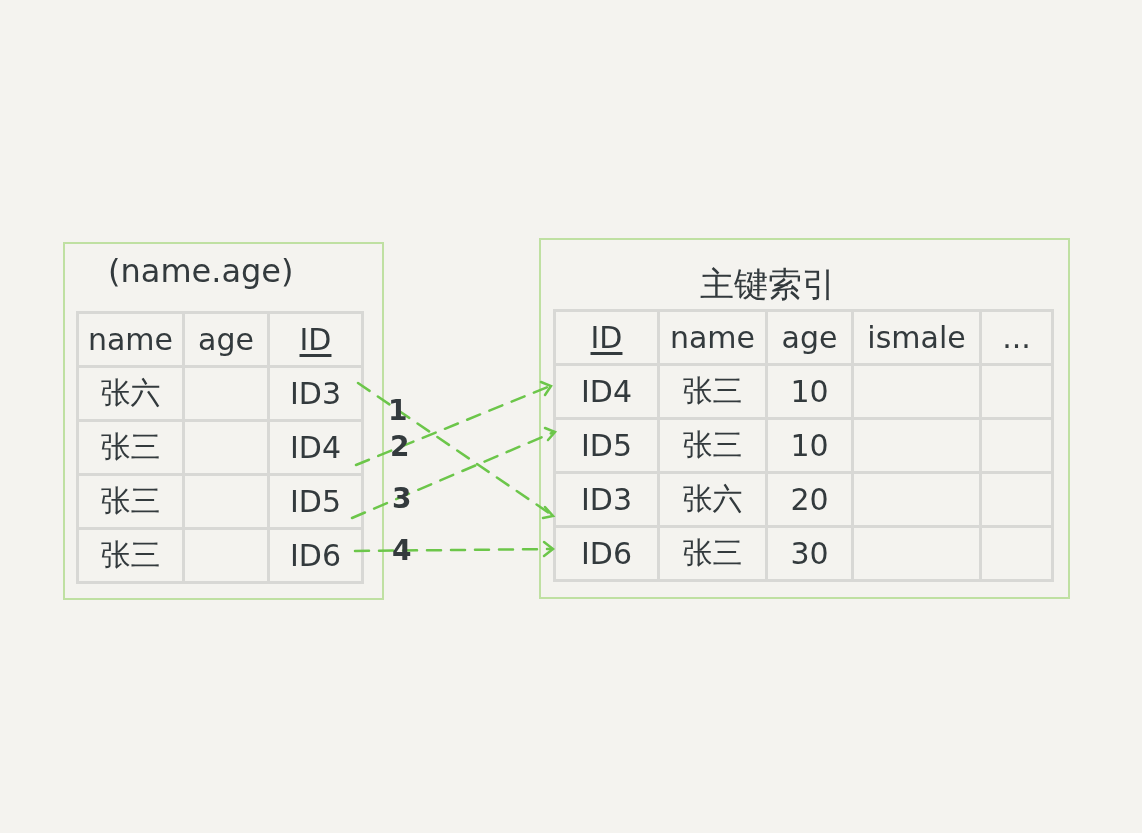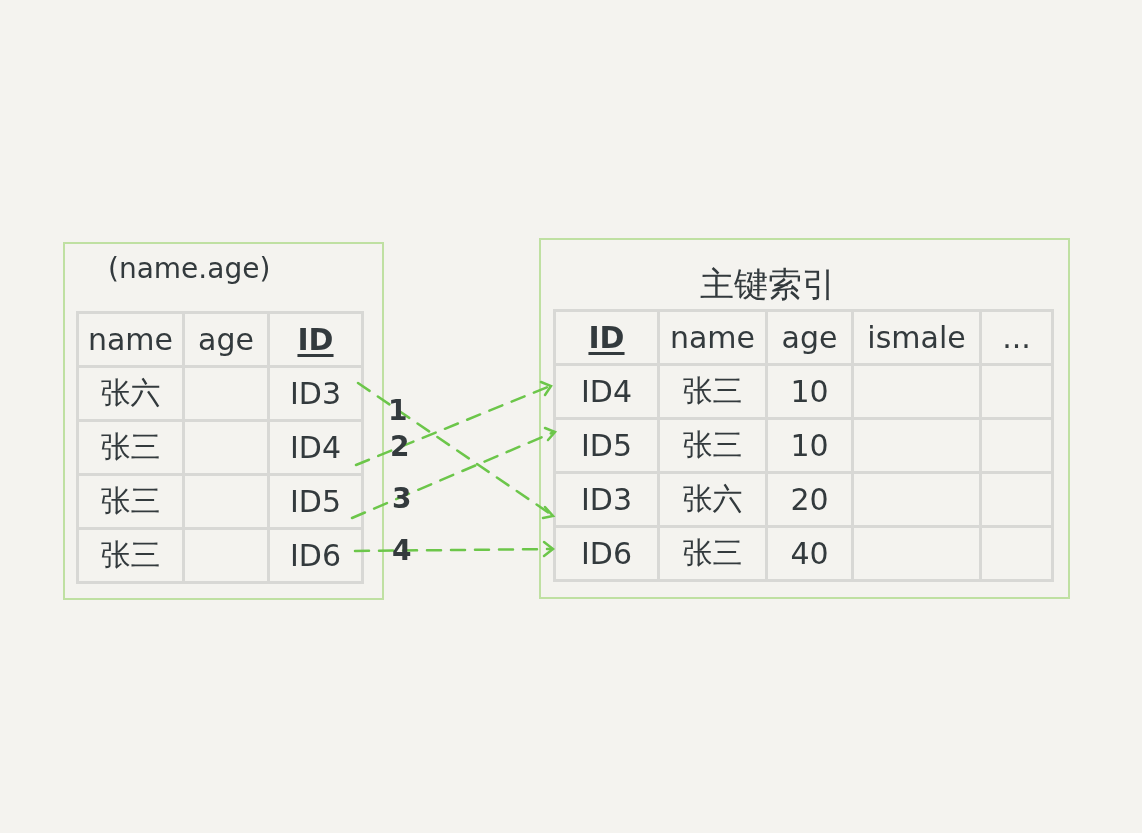--- a/index.html
+++ b/index.html
@@ -1,22 +1,22 @@
 <!DOCTYPE html>
 <html><head>
 <meta charset="utf-8">
 <style>
   html, body { margin:0; padding:0; }
   body { width:1142px; height:833px; background:#f4f3ef; position:relative; overflow:hidden;
          font-family:"DejaVu Sans", sans-serif; color:#333a3d; }
   .box { position:absolute; border:2px solid #bfe0a2; box-sizing:border-box; }
-  .title { position:absolute; font-size:28px; color:#333a3d; }
+  .title { position:absolute; font-size:32px; color:#333a3d; }
   table { position:absolute; border-collapse:collapse;padding-left:6px; }
   td { border:3px solid #d8d8d5; font-size:30px; color:#333a3d; text-align:center; padding:0; box-sizing:border-box; }
-  .u { text-decoration:underline; text-decoration-thickness:3px; text-underline-offset:4px;font-weight:bold; }
+  .u { text-decoration:underline; text-decoration-thickness:3px; text-underline-offset:4px; }
   svg { position:absolute; left:0; top:0; }
   .num { position:absolute; font-size:28px; font-weight:bold; color:#333a3d; }
 </style>
 </head>
 <body>
 
 <div class="box" style="left:63px;top:242px;width:321px;height:358px;"></div>
 <div class="title" style="left:108px;top:252px;">(name.age)</div>
 
 <table style="left:76px;top:311px;">
@@ -78,21 +78,21 @@
   <tr style="height:54px;">
     <td>ID3</td>
     <td>张六</td>
     <td>20</td>
     <td></td>
     <td></td>
   </tr>
   <tr style="height:54px;">
     <td>ID6</td>
     <td>张三</td>
-    <td>40</td>
+    <td>30</td>
     <td></td>
     <td></td>
   </tr>
 </tbody>
   </table>
 
 <svg width="1142" height="833">
   <g stroke="#6cc64a" stroke-width="2.5" fill="none" stroke-dasharray="14,10" stroke-linecap="round">
     <path d="M358 383 L552 515"></path>
     <path d="M356 465 L550 386"></path>

